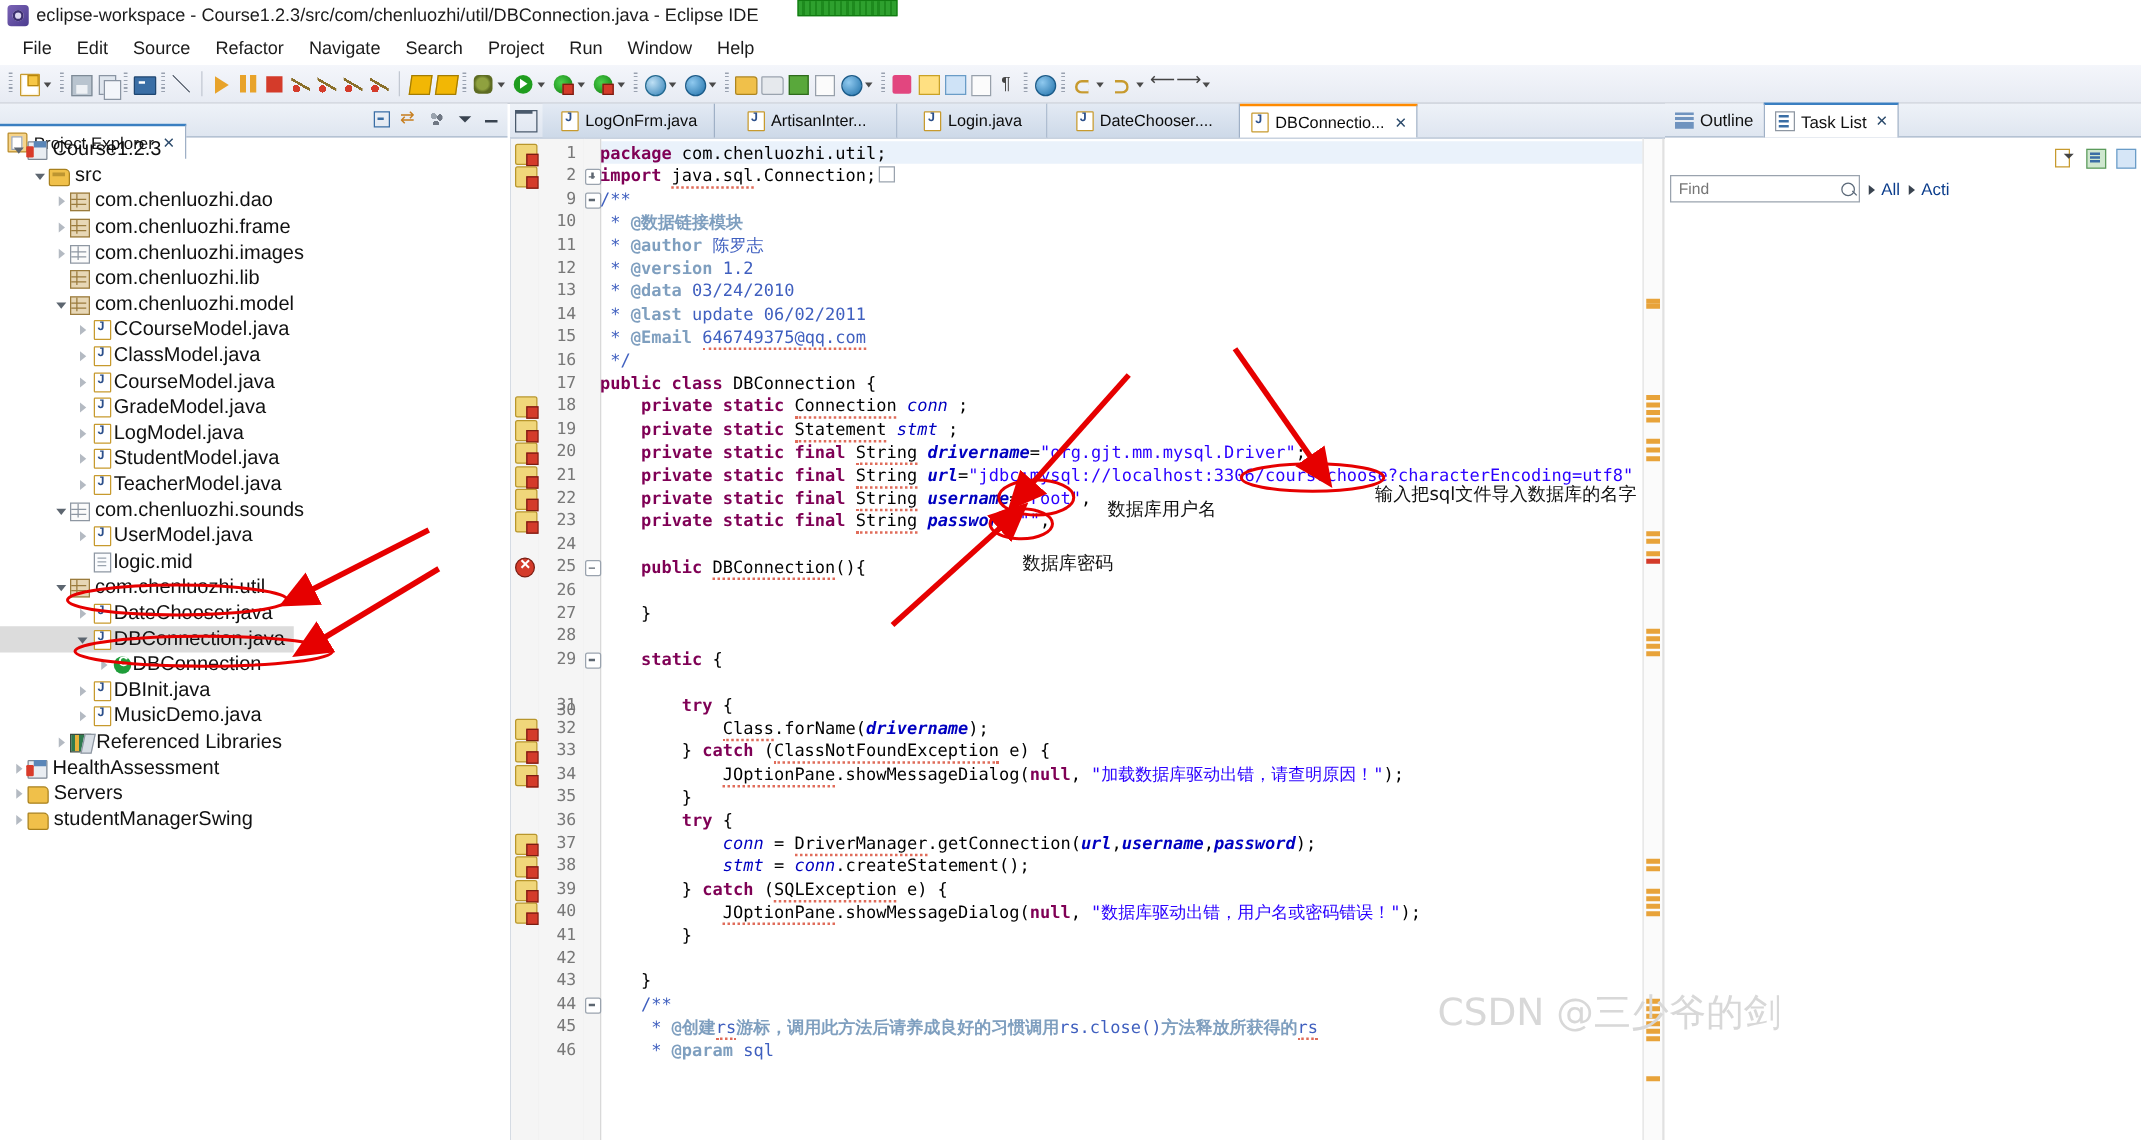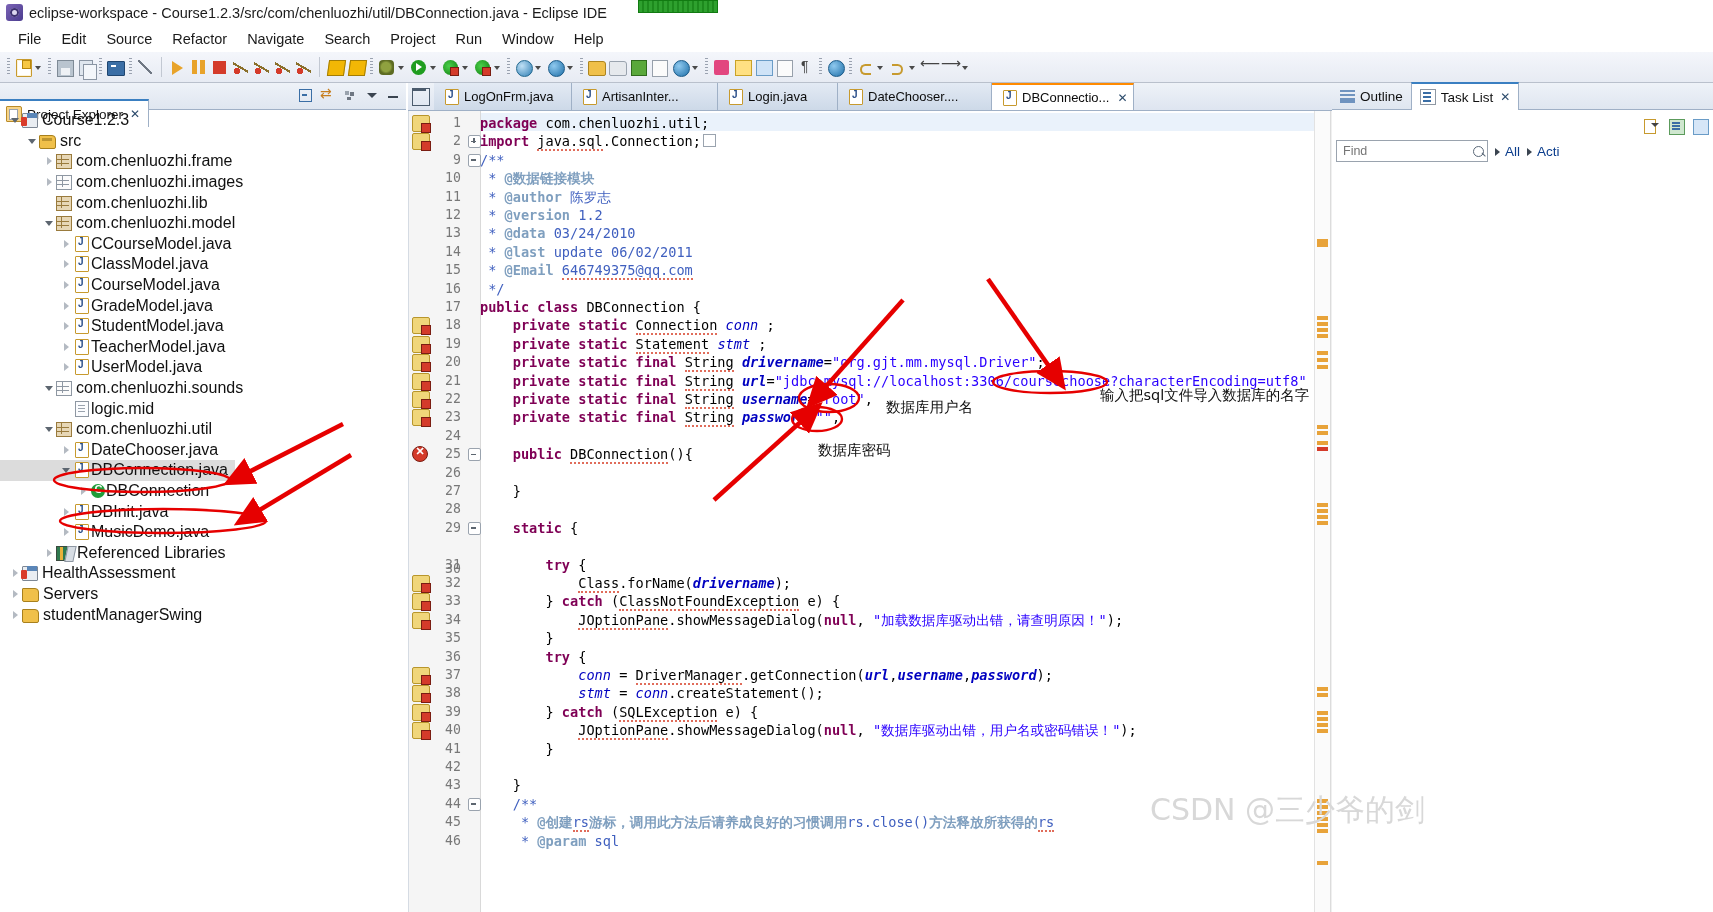--- a/index.html
+++ b/index.html
@@ -165,21 +165,21 @@
   .i-folder{width:15px;height:12px;margin-top:2px;background:#f0c04a;border:1px solid #a8801d;border-radius:1px 4px 2px 2px;}
 
   
   .editor{position:absolute;left:408px;top:83px;width:1926px;height:829px;}
   .ed-tabrow{position:absolute;left:0;top:0;width:1100px;height:27px;
     background:linear-gradient(#eef2f8,#dee5f0);border-bottom:1px solid #9fb0c6;}
   .ed-restore{position:absolute;left:4px;top:5px;width:16px;height:16px;border:1.4px solid #4a5a6c;}
   .ed-restore::after{content:"";position:absolute;left:-1px;top:-1px;width:14px;height:3px;background:#4a5a6c;}
   .ed-tab{position:absolute;top:0;height:27px;display:flex;align-items:center;
     padding:0 9px;background:linear-gradient(#e3eaf4,#cdd9e8);
-    border-right:1px solid #9fb0c6;font-size:13px;color:#0b0b0b;white-space:nowrap;}
+    border-right:1px solid #9fb0c6;font-size:13px;color:#0b0b0b;white-space:nowrap;justify-content:center;}
   .ed-tab.active{background:#ffffff;border-top:2px solid #ff8a00;}
   .ed-tab .i-java{margin-right:5px;}
   .ed-tab-x{margin-left:8px;font-size:12px;color:#2b4a6b;}
   .ed-more{position:absolute;top:2px;font-size:15px;color:#23405e;}
   .ed-more sub{font-size:9px;}
 
   .code-wrap{position:absolute;left:0;top:28px;width:906px;height:801px;background:#fff;
     border-left:1px solid #d5dbe3;overflow:hidden;}
   .gutter-ann{position:absolute;left:0;top:0;width:22px;height:801px;background:#f5f5f5;
     border-right:1px solid #e2e2e2;}
@@ -441,20 +441,25 @@
           <span class="lbl">Course1.2.3</span>
         </div>
         <div class="row" style="padding-left: 25px;">
           <span class="tw down"></span>
           <span class="ti i-src"></span>
           <span class="lbl">src</span>
         </div>
         <div class="row" style="padding-left: 42px;">
           <span class="tw right"></span>
           <span class="ti i-pkg"></span>
+          <span class="lbl">com.chenluozhi.dao</span>
+        </div>
+        <div class="row" style="padding-left: 42px;">
+          <span class="tw right"></span>
+          <span class="ti i-pkg"></span>
           <span class="lbl">com.chenluozhi.frame</span>
         </div>
         <div class="row" style="padding-left: 42px;">
           <span class="tw right"></span>
           <span class="ti i-pkge"></span>
           <span class="lbl">com.chenluozhi.images</span>
         </div>
         <div class="row" style="padding-left: 42px;">
           <span class="tw"></span>
           <span class="ti i-pkg"></span>
@@ -481,36 +486,41 @@
           <span class="lbl">CourseModel.java</span>
         </div>
         <div class="row" style="padding-left: 59px;">
           <span class="tw right"></span>
           <span class="ti i-java"></span>
           <span class="lbl">GradeModel.java</span>
         </div>
         <div class="row" style="padding-left: 59px;">
           <span class="tw right"></span>
           <span class="ti i-java"></span>
+          <span class="lbl">LogModel.java</span>
+        </div>
+        <div class="row" style="padding-left: 59px;">
+          <span class="tw right"></span>
+          <span class="ti i-java"></span>
           <span class="lbl">StudentModel.java</span>
         </div>
         <div class="row" style="padding-left: 59px;">
           <span class="tw right"></span>
           <span class="ti i-java"></span>
           <span class="lbl">TeacherModel.java</span>
-        </div>
-        <div class="row" style="padding-left: 59px;">
-          <span class="tw right"></span>
-          <span class="ti i-java"></span>
-          <span class="lbl">UserModel.java</span>
         </div>
         <div class="row" style="padding-left: 42px;">
           <span class="tw down"></span>
           <span class="ti i-pkge"></span>
           <span class="lbl">com.chenluozhi.sounds</span>
+        </div>
+        <div class="row" style="padding-left: 59px;">
+          <span class="tw right"></span>
+          <span class="ti i-java"></span>
+          <span class="lbl">UserModel.java</span>
         </div>
         <div class="row" style="padding-left: 59px;">
           <span class="tw"></span>
           <span class="ti i-file"></span>
           <span class="lbl">logic.mid</span>
         </div>
         <div class="row" style="padding-left: 42px;">
           <span class="tw down"></span>
           <span class="ti i-pkg"></span>
           <span class="lbl">com.chenluozhi.util</span>

